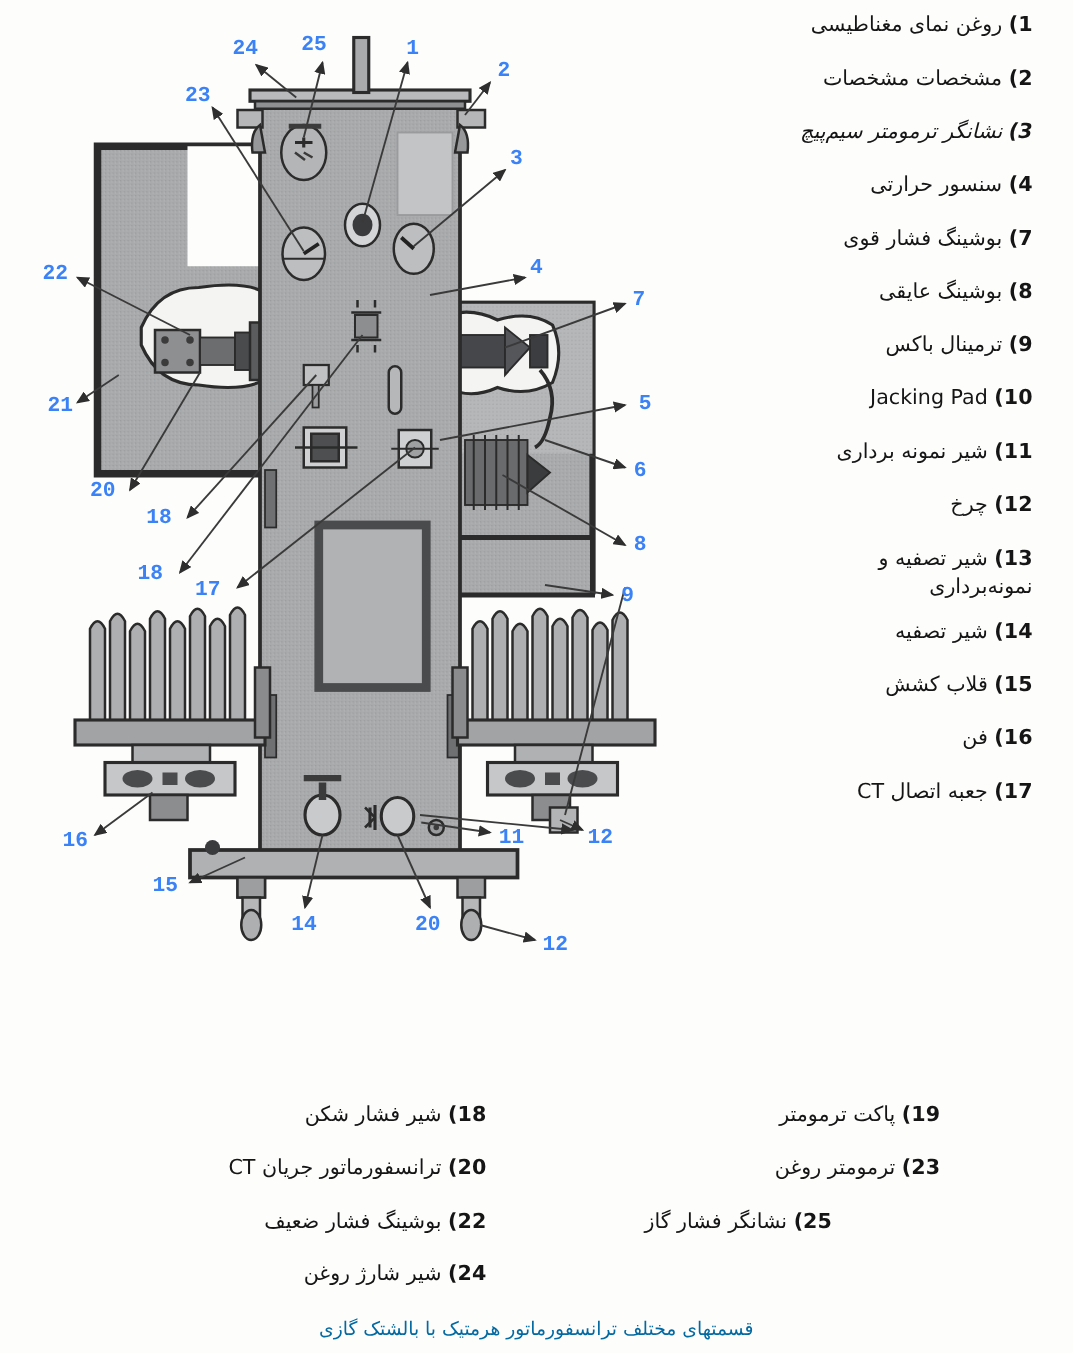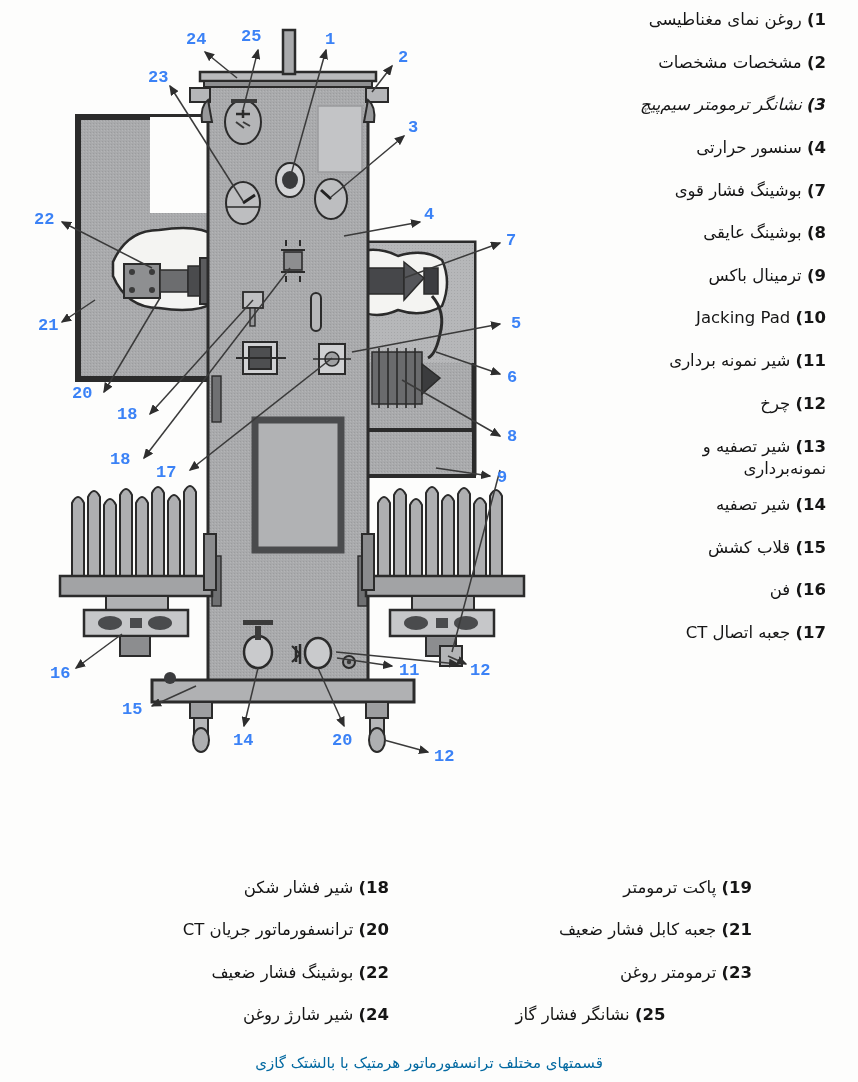--- a/index.html
+++ b/index.html
@@ -335,21 +335,20 @@
 
   <div class="bottom-legend">
     <div class="bl-col right">
       <div class="legend-item" style="margin-bottom:22px;text-align:right;padding-right:40px;"><span class="num">18)</span> <span>شیر فشار شکن</span></div>
       <div class="legend-item" style="margin-bottom:22px;text-align:right;padding-right:40px;"><span class="num">20)</span> <span>ترانسفورماتور جریان CT</span></div>
       <div class="legend-item" style="margin-bottom:22px;text-align:right;padding-right:40px;"><span class="num">22)</span> <span>بوشینگ فشار ضعیف</span></div>
       <div class="legend-item" style="margin-bottom:0;text-align:right;padding-right:40px;"><span class="num">24)</span> <span>شیر شارژ روغن</span></div>
     </div>
     <div class="bl-col left">
       <div class="legend-item" style="margin-bottom:22px;text-align:right;padding-right:90px;"><span class="num">19)</span> <span>پاکت ترمومتر</span></div>
-      <div class="legend-item" style="margin-bottom:22px;text-align:right;padding-right:90px;"><span class="num">21)</span> <span>جعبه کابل فشار ضعیف</span></div>
       <div class="legend-item" style="margin-bottom:22px;text-align:right;padding-right:90px;"><span class="num">23)</span> <span>ترمومتر روغن</span></div>
       <div class="legend-item" style="margin-bottom:4px;text-align:center;padding-right:90px;"><span class="num">25)</span> <span>نشانگر فشار گاز</span></div>
     </div>
   </div>
 
   <div class="caption">قسمتهای مختلف ترانسفورماتور هرمتیک با بالشتک گازی</div>
 
 </div>
 
 </body></html>

